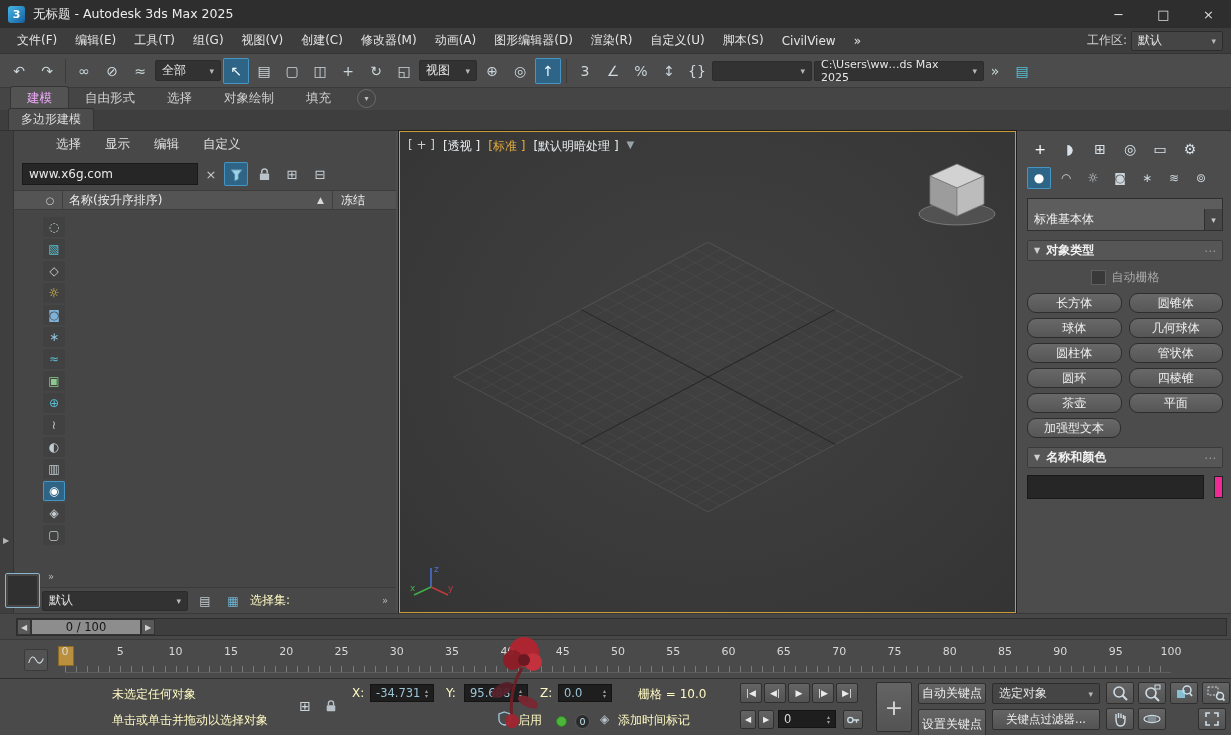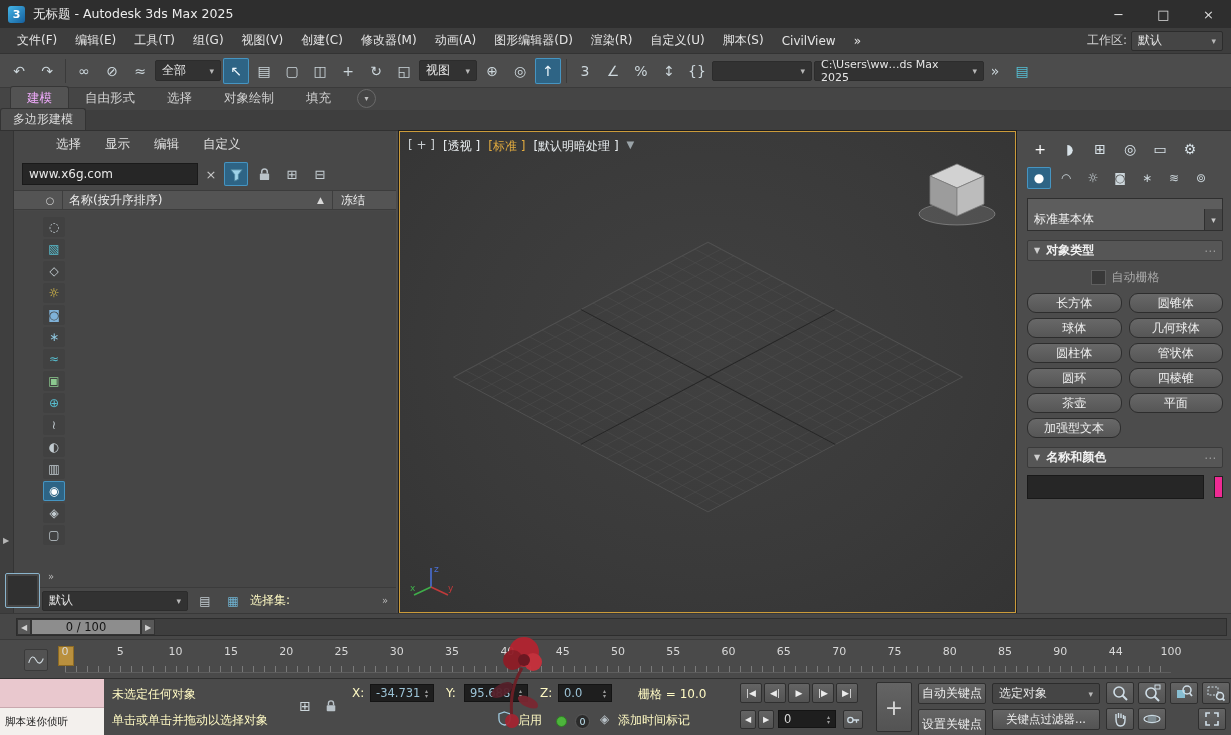--- a/index.html
+++ b/index.html
@@ -29,21 +29,21 @@
   .tbtn{min-width:26px;height:26px;border-radius:2px;display:flex;align-items:center;justify-content:center;color:#ccd6db;font-size:14px;box-sizing:border-box}
   .tbtn.active{background:#2e6485;box-shadow:inset 0 0 0 1px #4695c2;color:#eef8fd}
   .sep{width:1px;height:24px;background:#3a3a3a;margin:0 3px}
   .tgroup{display:flex;align-items:center;gap:2px}
   
   .ribbon{left:0;top:88px;width:100%;height:22px;background:#454545;display:flex;align-items:flex-end;padding:0 10px}
   .ribtabs{display:flex;align-items:flex-end;height:100%}
   .rtab{padding:3px 16px;font-size:12.5px;color:#d2d2d2}
   .rtab.active{background:#535353;color:#f0abfc;border:1px solid #363636;border-bottom:none;border-radius:3px 3px 0 0}
   .ribcfg{width:17px;height:17px;border:1px solid #6a6a6a;border-radius:50%;font-size:8px;display:flex;align-items:center;justify-content:center;margin:0 0 2px 10px;color:#c0c0c0}
-  .ribbon2{left:0;top:110px;width:100%;height:21px;background:#3e3e3e;border-bottom:1px solid #313131;display:flex;align-items:flex-end;padding-left:0}
+  .ribbon2{left:0;top:110px;width:100%;height:21px;background:#3e3e3e;border-bottom:1px solid #313131;display:flex;align-items:flex-end;padding-left:8px}
   .rsubtab{background:#4c4c4c;border:1px solid #333;border-bottom:none;padding:2px 12px;font-size:12px;color:#dadada;border-radius:3px 3px 0 0}
   
   .edge{left:0;top:131px;width:14px;height:482px;background:#3f3f3f;border-right:1px solid #343434}
   .edgearrow{position:absolute;top:405px;left:3px;color:#b5b5b5;font-size:8px}
   .vptab{left:5px;top:573px;width:35px;height:35px;background:#303030;border:1px solid #8ab4cc;box-shadow:inset 0 0 0 2px #474747;z-index:3;border-radius:2px}
   
   .explorer{left:14px;top:131px;width:382px;height:482px;background:#484848}
   .exmenus{position:absolute;left:0;top:0;width:100%;height:27px;display:flex;align-items:center;padding-left:30px;box-sizing:border-box}
   .exmenu{padding:0 12px;font-size:12.5px;color:#e0e0e0}
   .exsearch{position:absolute;left:0;top:27px;width:100%;height:32px;display:flex;align-items:center;padding:0 8px;gap:4px;box-sizing:border-box}
@@ -525,34 +525,28 @@
         <span class="tick">45</span>
         <span class="tick">50</span>
         <span class="tick">55</span>
         <span class="tick">60</span>
         <span class="tick">65</span>
         <span class="tick">70</span>
         <span class="tick">75</span>
         <span class="tick">80</span>
         <span class="tick">85</span>
         <span class="tick">90</span>
-        <span class="tick">44</span>
+        <span class="tick">95</span>
         <span class="tick">100</span>
       </div>
     <div class="tickmarks"></div>
   </div>
 </div>
 
 <div class="statusbar abs">
-  <div class="abs" style="left:0;top:0;width:104px;height:56px">
-    <div class="mlpink"></div>
-    <div class="mlwhite">
-        <span>脚本迷你侦听</span>
-      </div>
-  </div>
   <span class="sbtext abs" style="left:112px;top:7px">未选定任何对象</span>
   <span class="sbtext abs" style="left:112px;top:33px">单击或单击并拖动以选择对象</span>
 
   <span class="tbtn abs" style="left:292px;top:16px;width:22px;height:22px">⊞</span>
   <span class="tbtn abs" style="left:318px;top:16px;width:22px;height:22px">
     <svg width="12" height="14" viewBox="0 0 14 16">
         <rect x="2" y="7" width="10" height="7" rx="1" fill="#b9c2c8"></rect>
         <path d="M4 7V5a3 3 0 0 1 6 0v2" fill="none" stroke="#b9c2c8" stroke-width="1.6"></path>
       </svg>
   </span>

